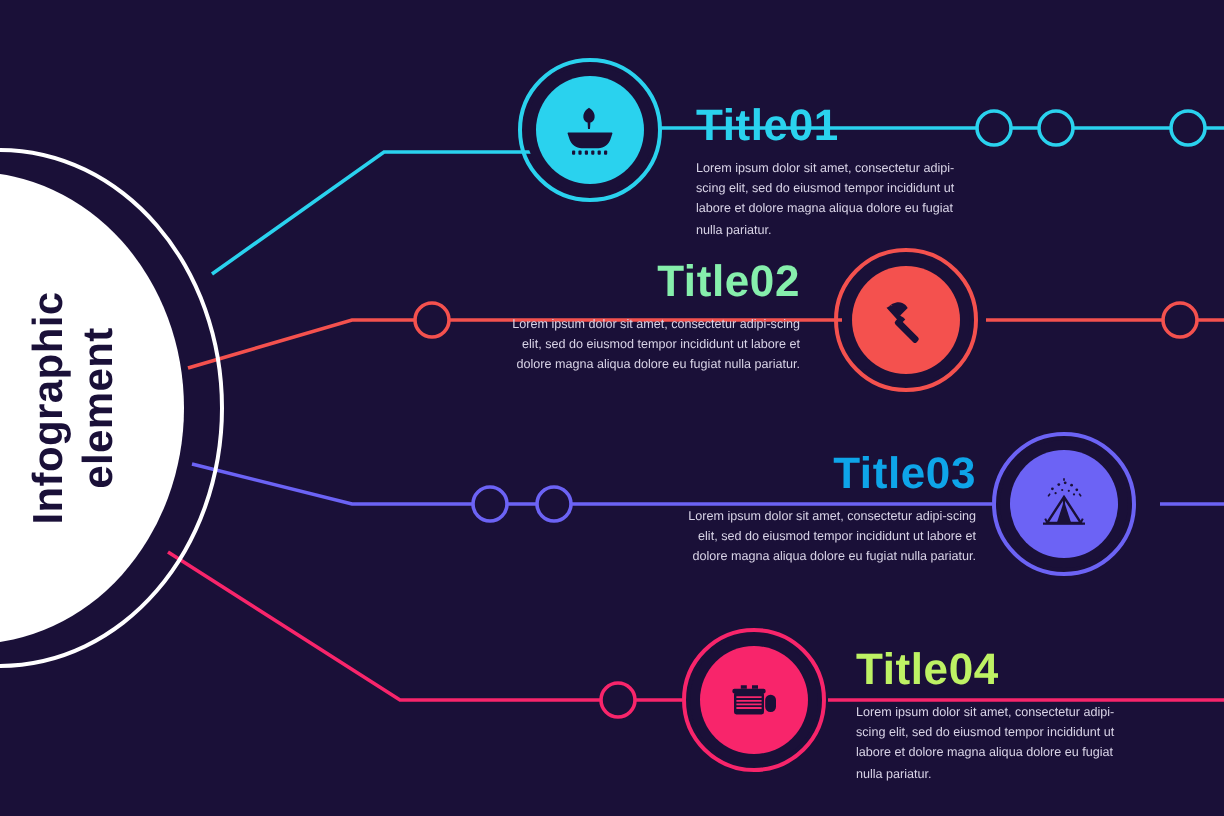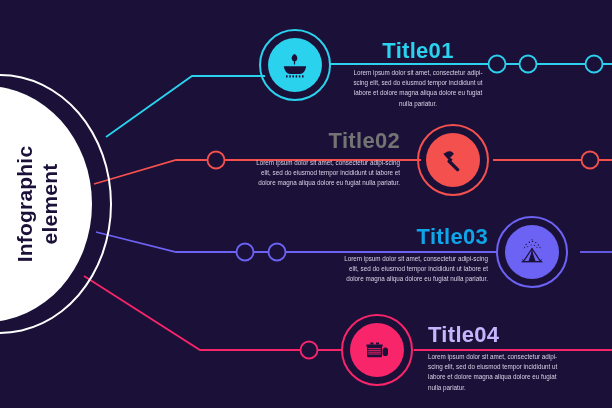--- a/index.html
+++ b/index.html
@@ -154,41 +154,41 @@
           <rect x="10.2" y="26.2" width="1.6" height="2.2" rx=".5"></rect>
           <rect x="13.4" y="26.2" width="1.6" height="2.2" rx=".5"></rect>
           <rect x="16.6" y="26.2" width="1.6" height="2.2" rx=".5"></rect>
           <rect x="19.8" y="26.2" width="1.6" height="2.2" rx=".5"></rect>
           <rect x="23.0" y="26.2" width="1.6" height="2.2" rx=".5"></rect>
         </g>
       </svg>
     </span>
   </div>
 
-  <div class="block align-left" style="left:348px;top:40px;width:140px;text-align:center;">
+  <div class="block align-left" style="left:348px;top:52px;width:140px;">
     <h2 style="color:#2ad2ee;">Title01</h2>
     <p>Lorem ipsum dolor sit amet, consectetur adipi-scing elit, sed do eiusmod tempor incididunt ut labore et dolore magna aliqua dolore eu fugiat nulla pariatur.</p>
   </div>
 
   <div class="node node-outer" style="left:417px;top:124px;width:72px;height:72px;border-color:#f4514e;"></div>
   <div class="node node-gap" style="left:421px;top:128px;width:64px;height:64px;"></div>
   <div class="node node-disc" style="left:426px;top:133px;width:54px;height:54px;background:#f4514e;">
     <span>
       <svg width="30" height="30" viewBox="0 0 32 32">
         <g fill="#1a1038">
           <path d="M6.0 9.8c2.0-2.6 5.4-3.9 8.0-2.9 1.4.5 2.3 1.6 2.9 2.7l-4.0 4.0c-1.1-.6-2.2-1.5-2.7-2.9-.3-.8-.4-1.6-.3-2.4l-1.6-.2c-.8.4-1.6 1.0-2.3 1.7z"></path>
           <path d="M5.6 9.4l4.6-2.0 1.0 1.3c-.2.9-.1 1.9.3 2.8.6 1.5 1.8 2.6 3.1 3.2l1.0 1.0-2.3 2.3-7.7-8.6z"></path>
           <rect x="14.6" y="13.8" width="3.6" height="16.0" rx="1.3" transform="rotate(-45 16.4 21.8)"></rect>
         </g>
       </svg>
     </span>
   </div>
 
   <div class="block align-right" style="left:252px;top:130px;width:148px;">
-    <h2 style="color:#737373;">Title02</h2>
+    <h2 style="color:#86efac;">Title02</h2>
     <p>Lorem ipsum dolor sit amet, consectetur adipi-scing elit, sed do eiusmod tempor incididunt ut labore et dolore magna aliqua dolore eu fugiat nulla pariatur.</p>
   </div>
 
   <div class="node node-outer" style="left:496px;top:216px;width:72px;height:72px;border-color:#6c63f5;"></div>
   <div class="node node-gap" style="left:500px;top:220px;width:64px;height:64px;"></div>
   <div class="node node-disc" style="left:505px;top:225px;width:54px;height:54px;background:#6c63f5;">
     <span>
       <svg width="34" height="34" viewBox="0 0 34 34">
         <g fill="#1a1038">
           <path d="M17 13.5 L25.5 26.5 L8.5 26.5 Z" fill="none" stroke="#1a1038" stroke-width="1.2"></path>
@@ -226,17 +226,17 @@
           <rect x="5.2" y="10.4" width="16.6" height="2.4" rx="1.0"></rect>
           <path d="M9.4 8.6h3.0v1.8h-3.0zM15.0 8.6h3.0v1.8h-3.0z"></path>
           <rect x="21.6" y="13.4" width="5.4" height="8.6" rx="2.6"></rect>
           <path d="M7.2 14.6h12.6M7.2 16.4h12.6M7.2 18.2h12.6M7.2 20.0h12.6" stroke="#f8256b" stroke-width=".9" fill="none"></path>
         </g>
       </svg>
     </span>
   </div>
 
   <div class="block align-left" style="left:428px;top:324px;width:140px;">
-    <h2 style="color:#c4b5fd;">Title04</h2>
+    <h2 style="color:#bef264;">Title04</h2>
     <p>Lorem ipsum dolor sit amet, consectetur adipi-scing elit, sed do eiusmod tempor incididunt ut labore et dolore magna aliqua dolore eu fugiat nulla pariatur.</p>
   </div>
 
 </div>
 
 </body></html>

